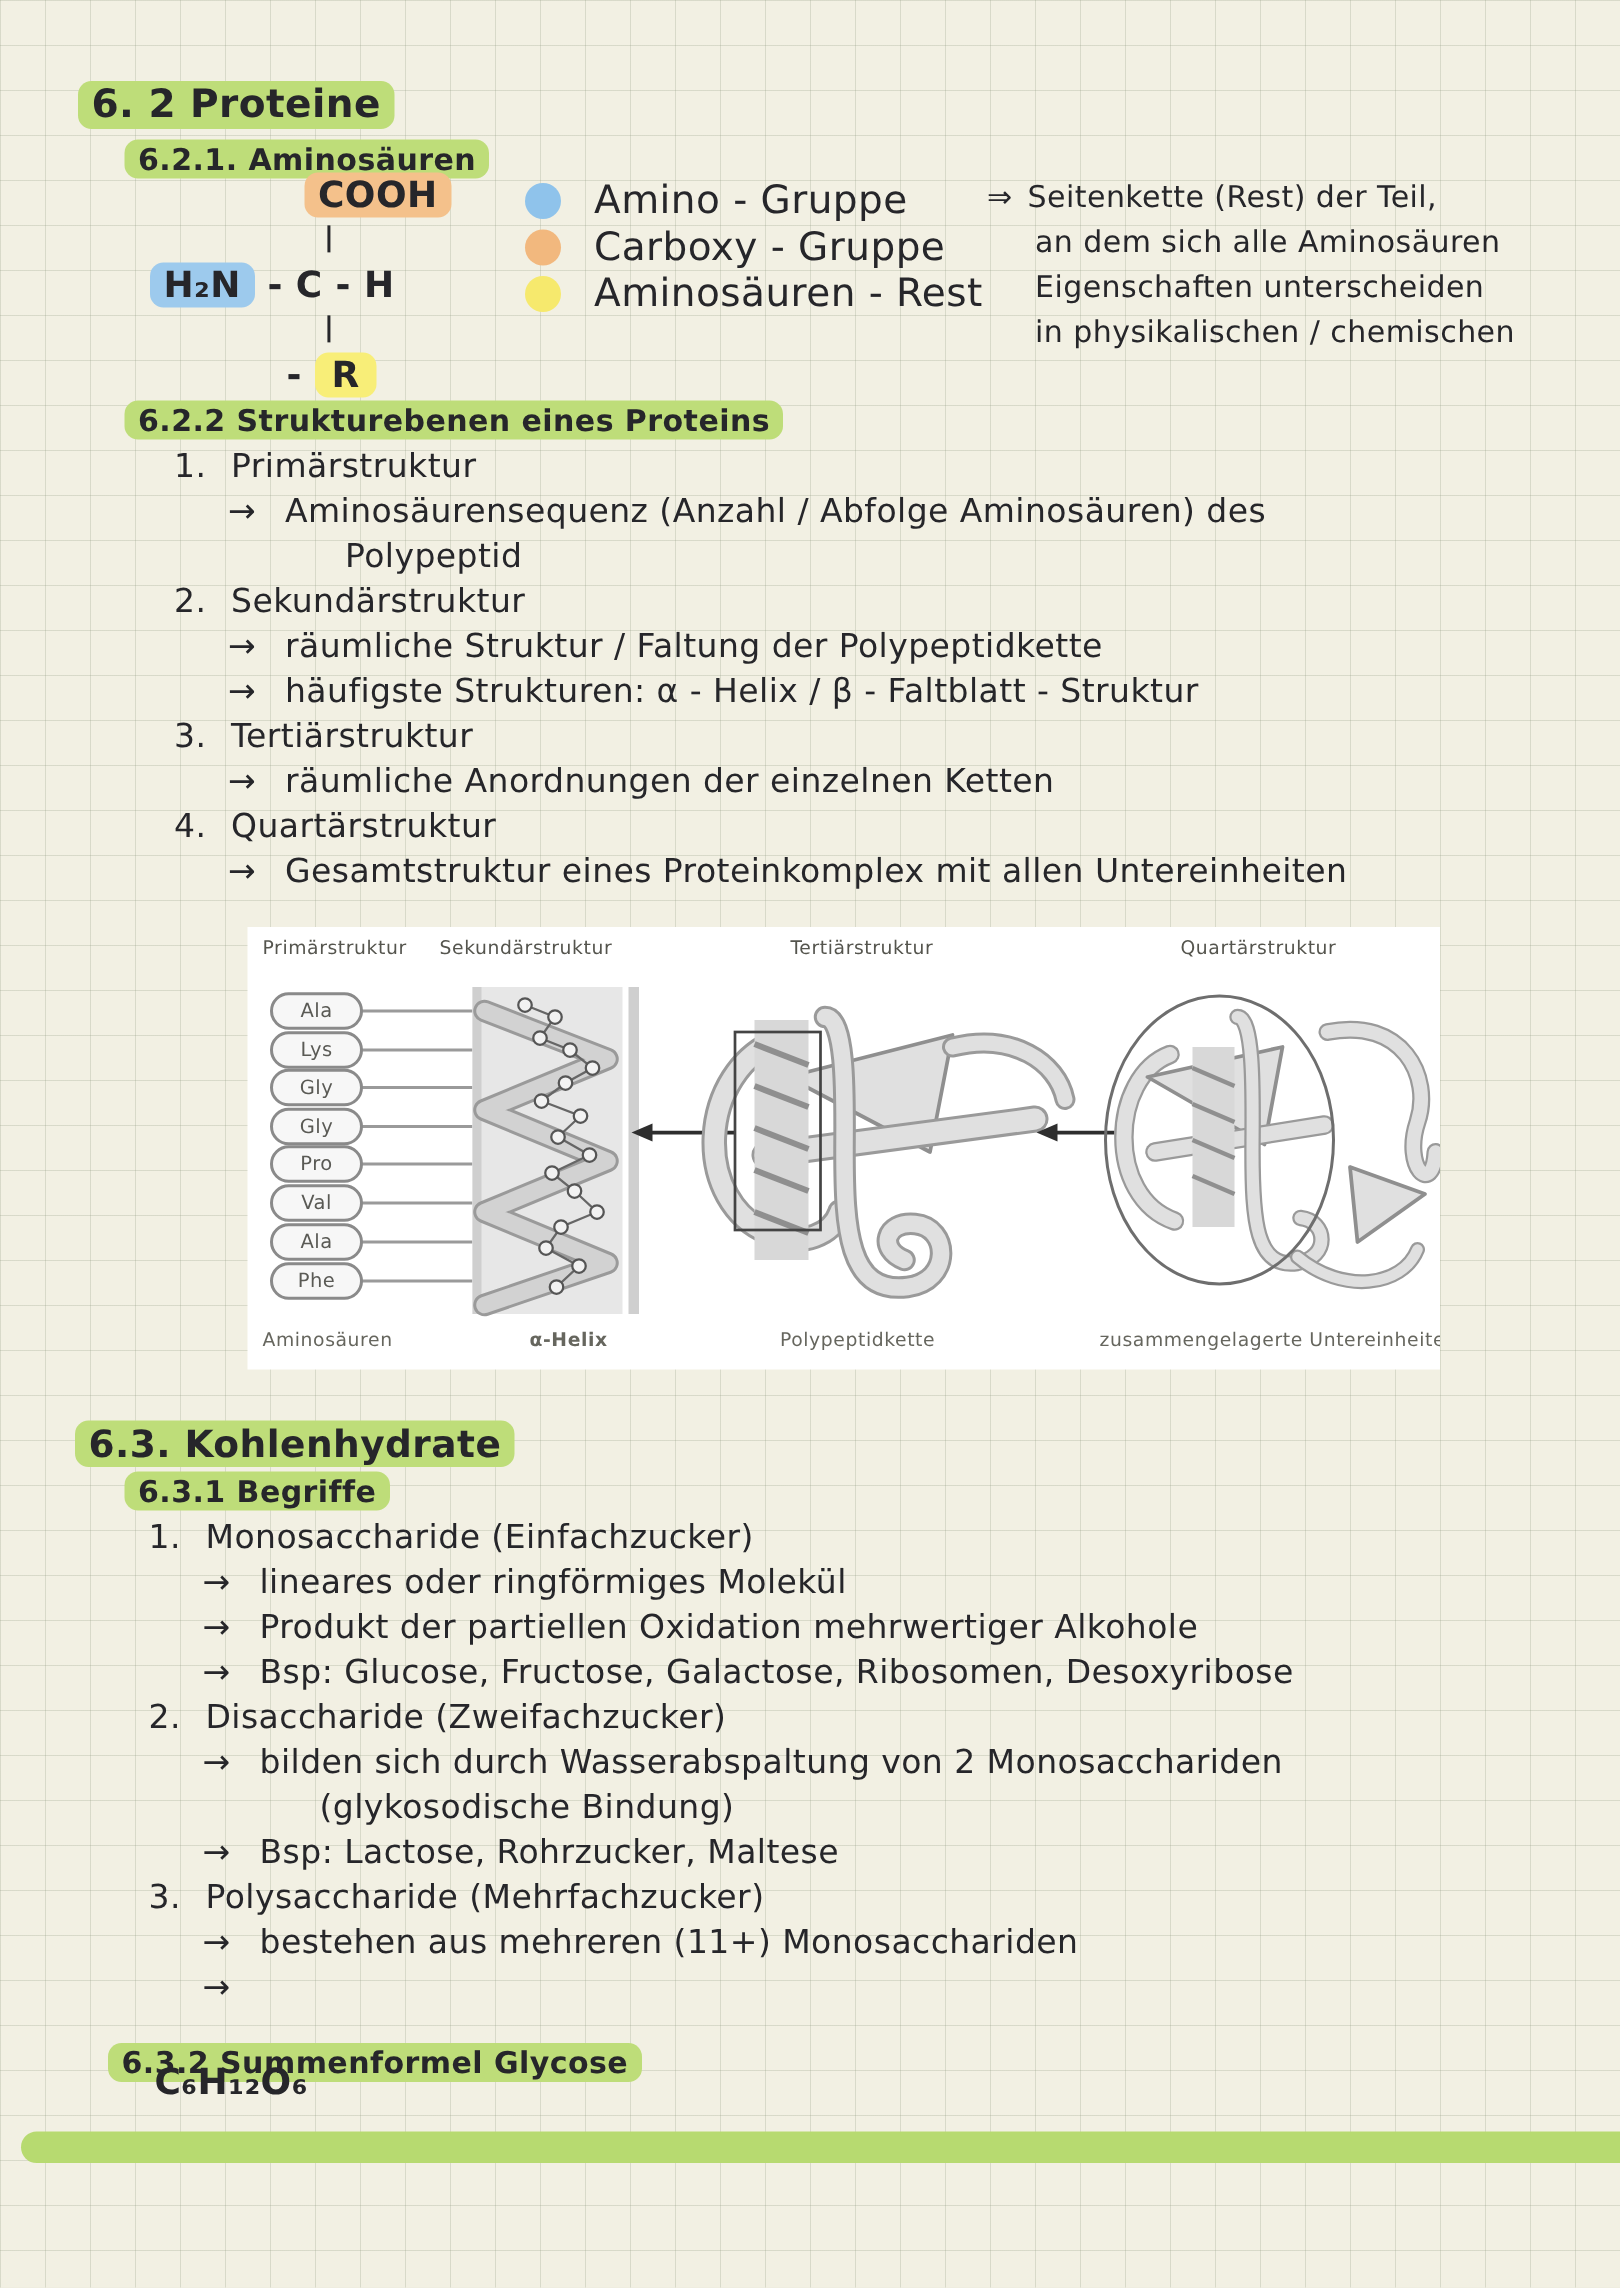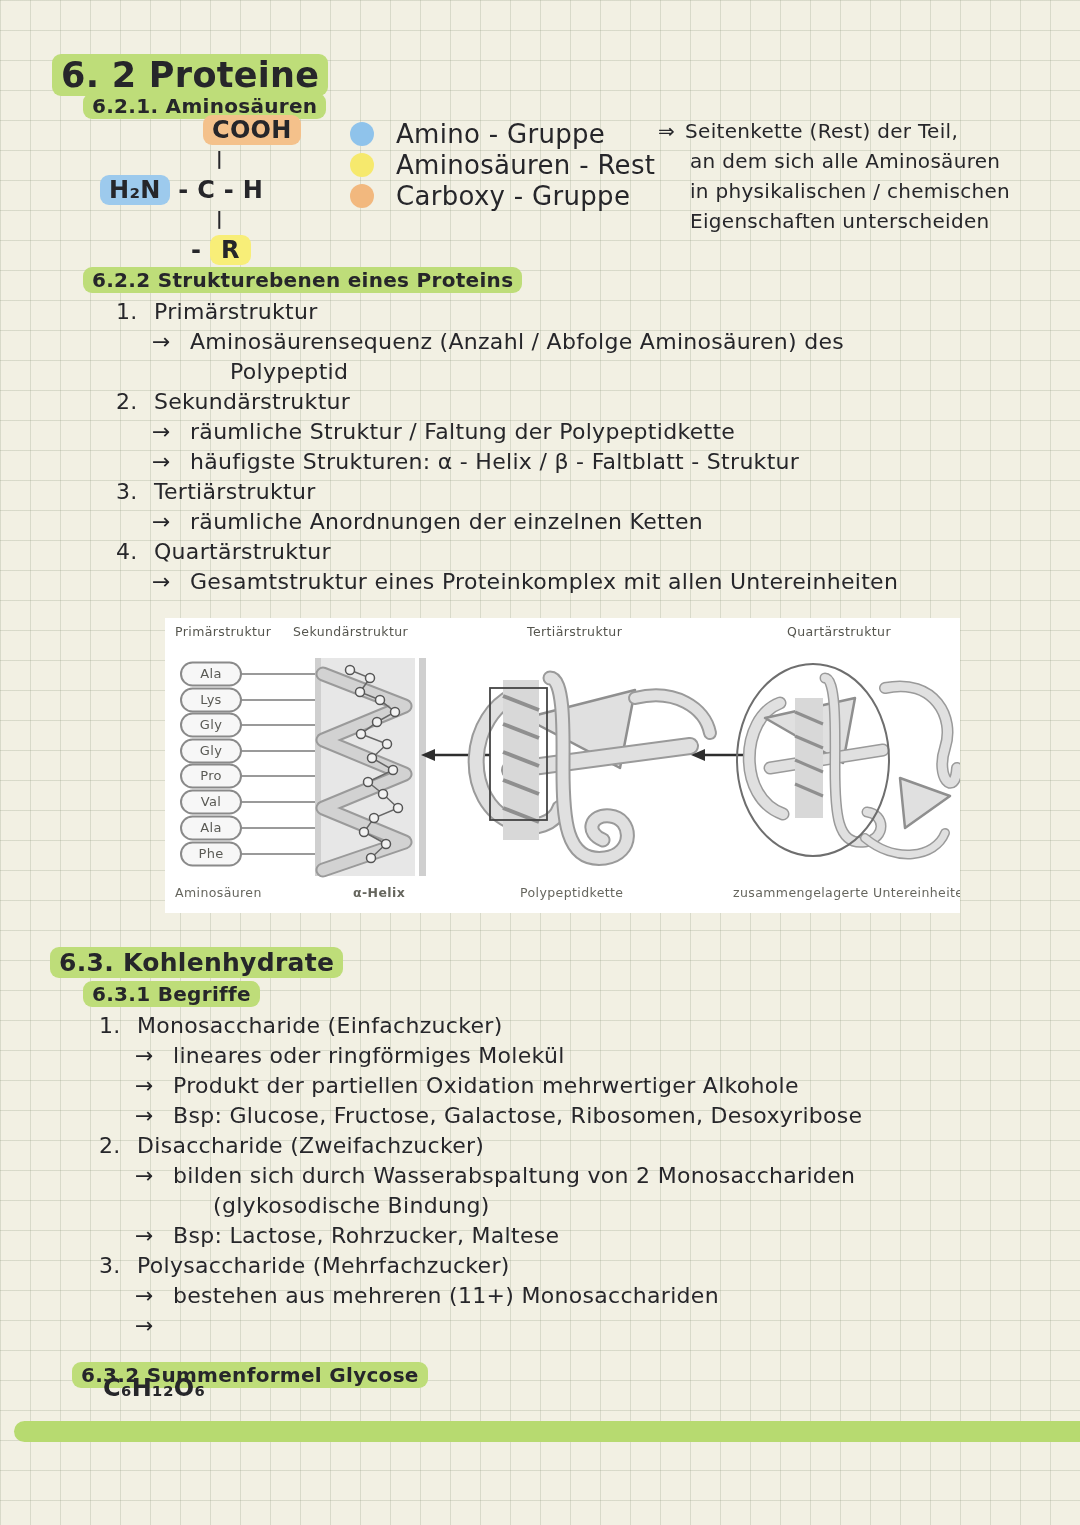--- a/index.html
+++ b/index.html
@@ -13,21 +13,21 @@
     background-size:30px 30px;
     color:#26262a;
     letter-spacing:0.3px;
   }
   .abs { position:absolute; }
   .hl { border-radius:9px; padding:1px 9px; }
   .hl-green  { background:#bedd79; }
   .hl-blue   { background:#9dcaed; }
   .hl-orange { background:#f4c18b; }
   .hl-yellow { background:#f8ee78; }
-  .h1 { font-size:35px; font-weight:bold; }
+  .h1 { font-size:26px; font-weight:bold; }
   .h2 { font-size:20px; font-weight:bold; }
   .body-list { font-size:22px; }
   .line { display:flex; gap:12px; height:30px; align-items:flex-start; white-space:nowrap; }
   .line .mk { min-width:26px; }
   .i1 { padding-left:16px; }
   .i2 { padding-left:52px; }
   .i3 { padding-left:92px; }
   .formula { font-size:24px; font-weight:bold; }
   .bond { font-size:18px; font-weight:bold; }
   .legend-row { display:flex; align-items:center; height:31px; gap:22px; }
@@ -75,37 +75,37 @@
     <span>-</span>
     <span class="hl hl-yellow" style="padding:1px 11px;">R</span>
   </div>
 
   <div class="abs" style="left:350px; top:118px;">
     <div class="legend-row">
       <span class="dot dot-blue"></span>
       <span class="legend-label">Amino - Gruppe</span>
     </div>
     <div class="legend-row">
+      <span class="dot dot-orange"></span>
+      <span class="legend-label">Carboxy - Gruppe</span>
+    </div>
+    <div class="legend-row">
       <span class="dot dot-yellow"></span>
       <span class="legend-label">Aminosäuren - Rest</span>
-    </div>
-    <div class="legend-row">
-      <span class="dot dot-orange"></span>
-      <span class="legend-label">Carboxy - Gruppe</span>
     </div>
   </div>
 
   <div class="abs note" style="left:658px; top:116px;">
     <div class="first">
       <span>⇒</span>
       <span>Seitenkette (Rest) der Teil,</span>
     </div>
     <div class="cont">an dem sich alle Aminosäuren</div>
+    <div class="cont">Eigenschaften unterscheiden</div>
     <div class="cont">in physikalischen / chemischen</div>
-    <div class="cont">Eigenschaften unterscheiden</div>
   </div>
 
   <div class="abs h2" style="left:83px; top:268px;">
     <span class="hl hl-green">6.2.2 Strukturebenen eines Proteins</span>
   </div>
 
   <div class="abs body-list" style="left:100px; top:299px;">
     <div class="line i1">
         <span class="mk">1.</span>
         <span>Primärstruktur</span>

